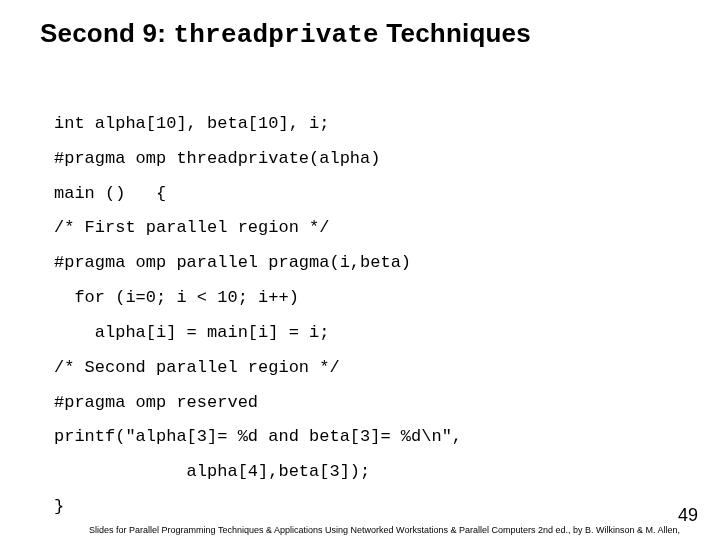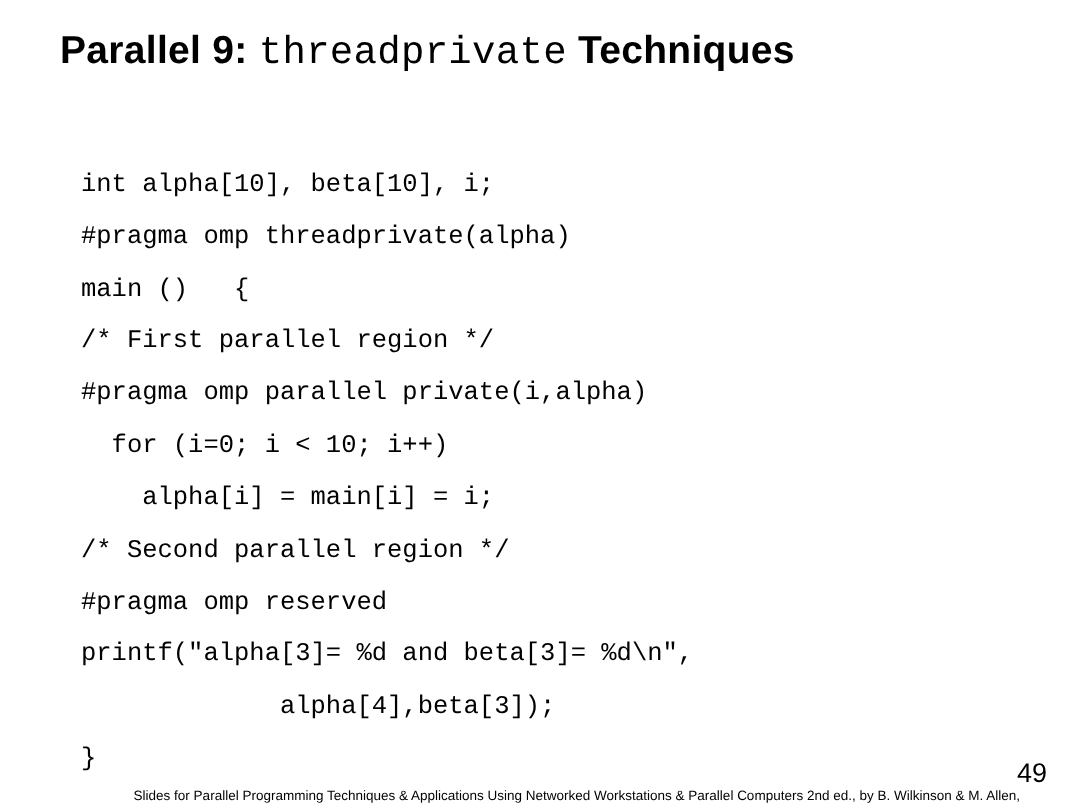--- a/index.html
+++ b/index.html
@@ -19,21 +19,21 @@
     box-sizing: border-box;
   }
   .title {
     font-size: 26px;
     font-weight: bold;
     padding: 18px 0 6px 40px;
     letter-spacing: 0.2px;
   }
   .title .mono {
     font-family: "Courier New", Courier, monospace;
-    font-weight: normal;
+    font-weight: bold;
   }
   .code {
     font-family: "Courier New", Courier, monospace;
     font-size: 17px;
     line-height: 2.05;
     padding: 16px 0 0 54px;
     white-space: pre;
   }
   .footer {
     position: absolute;
@@ -54,29 +54,29 @@
     font-size: 18px;
     font-family: Arial, Helvetica, sans-serif;
   }
 </style>
 </head>
 <body>
 
 <div class="slide">
 
   <div class="title">
-    <span>Parallel 9: </span><span class="mono">threadprivate</span><span> Techniques</span>
+    <span>Second 9: </span><span class="mono">threadprivate</span><span> Techniques</span>
   </div>
 
   <div class="code">
 <span>int alpha[10], beta[10], i;</span>
 <span>#pragma omp threadprivate(alpha)</span>
 <span>main ()   {</span>
 <span>/* First parallel region */</span>
-<span>#pragma omp parallel private(i,alpha)</span>
+<span>#pragma omp parallel pragma(i,beta)</span>
 <span>  for (i=0; i &lt; 10; i++)</span>
 <span>    alpha[i] = main[i] = i;</span>
 <span>/* Second parallel region */</span>
 <span>#pragma omp reserved</span>
 <span>printf("alpha[3]= %d and beta[3]= %d\n",</span>
 <span>             alpha[4],beta[3]);</span>
 <span>}</span></div>
 
   <div class="footer">
     <div>Slides for Parallel Programming Techniques &amp; Applications Using Networked Workstations &amp; Parallel Computers 2nd ed., by B. Wilkinson &amp; M. Allen,</div>

